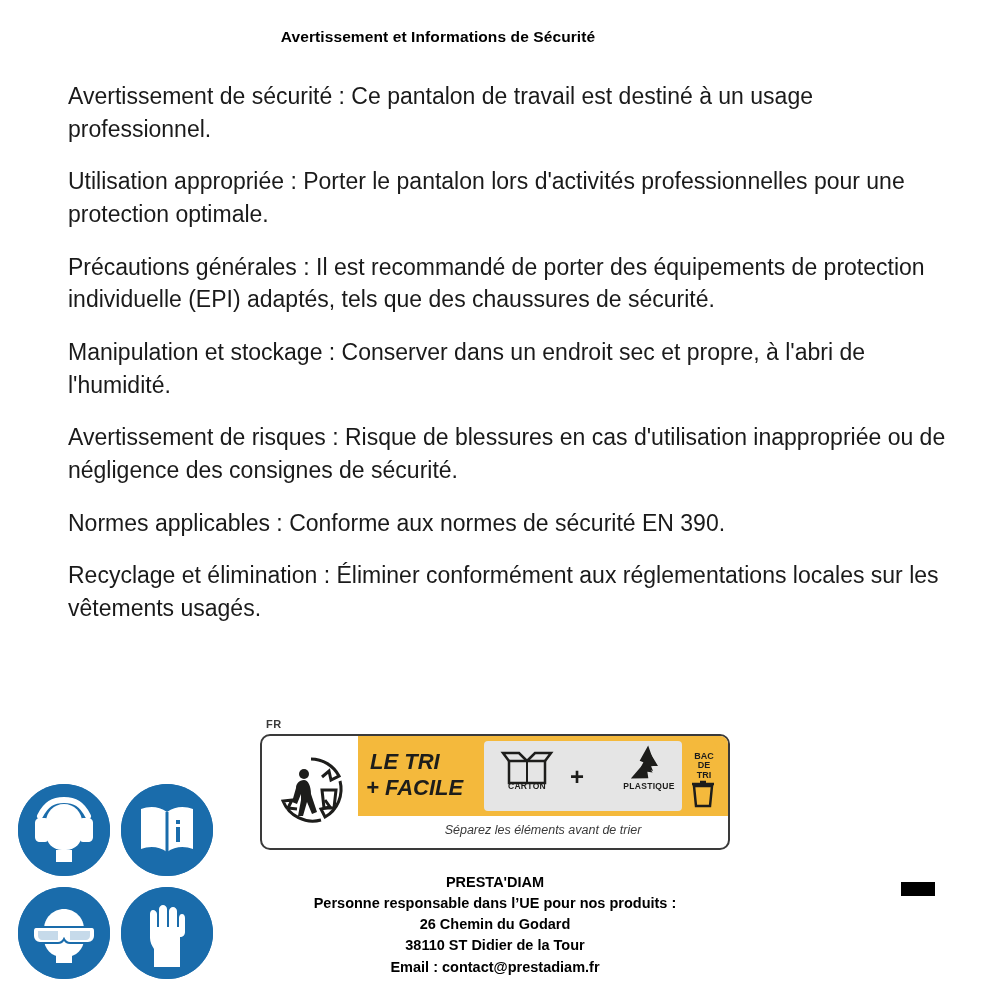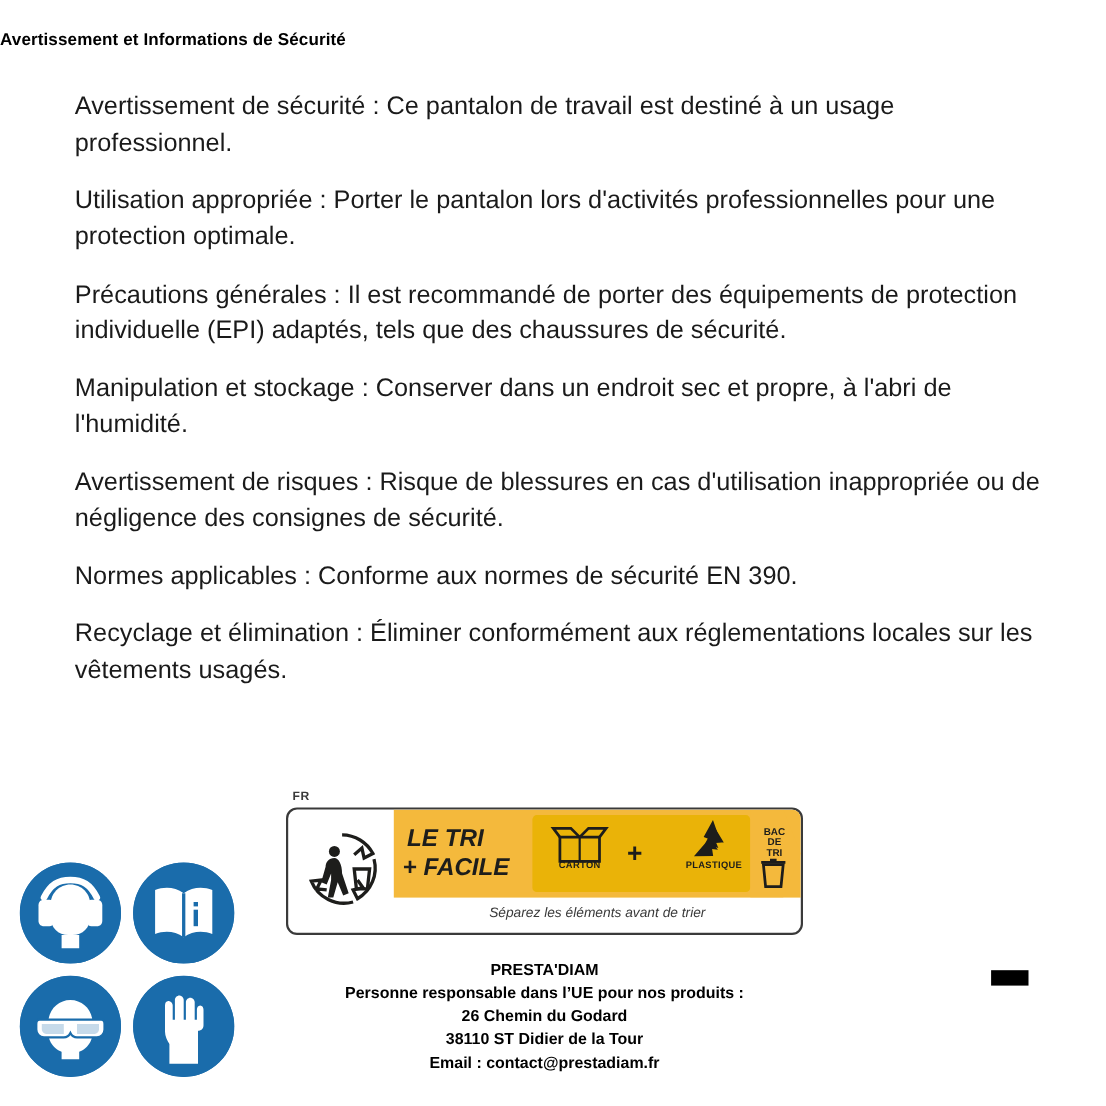--- a/index.html
+++ b/index.html
@@ -18,21 +18,21 @@
   .page {
     position: relative;
     width: 1005px;
     height: 1005px;
   }
   .doc-title {
     position: absolute;
     top: 28px;
     left: 0;
     width: 876px;
-    text-align: left;
+    text-align: center;
     font-size: 15.5px;
     font-weight: bold;
     letter-spacing: 0.1px;
   }
   .body-block {
     position: absolute;
     top: 80px;
     left: 68px;
     width: 880px;
   }
@@ -120,21 +120,21 @@
     line-height: 1.1;
   }
   .tri-facile .l1 { position:absolute; top: 6px; left: 4px; }
   .tri-facile .l2 { position:absolute; top: 32px; left: 0px; }
   .white-window {
     position: absolute;
     left: 222px;
     top: 5px;
     width: 198px;
     height: 70px;
-    background: #eab308;
+    background: #e5e5e5;
     border-radius: 4px;
   }
   .mat {
     position: absolute;
     top: 4px;
     width: 74px;
     text-align: center;
     font-size: 8.5px;
     font-weight: bold;
     color: #1d1d1b;

